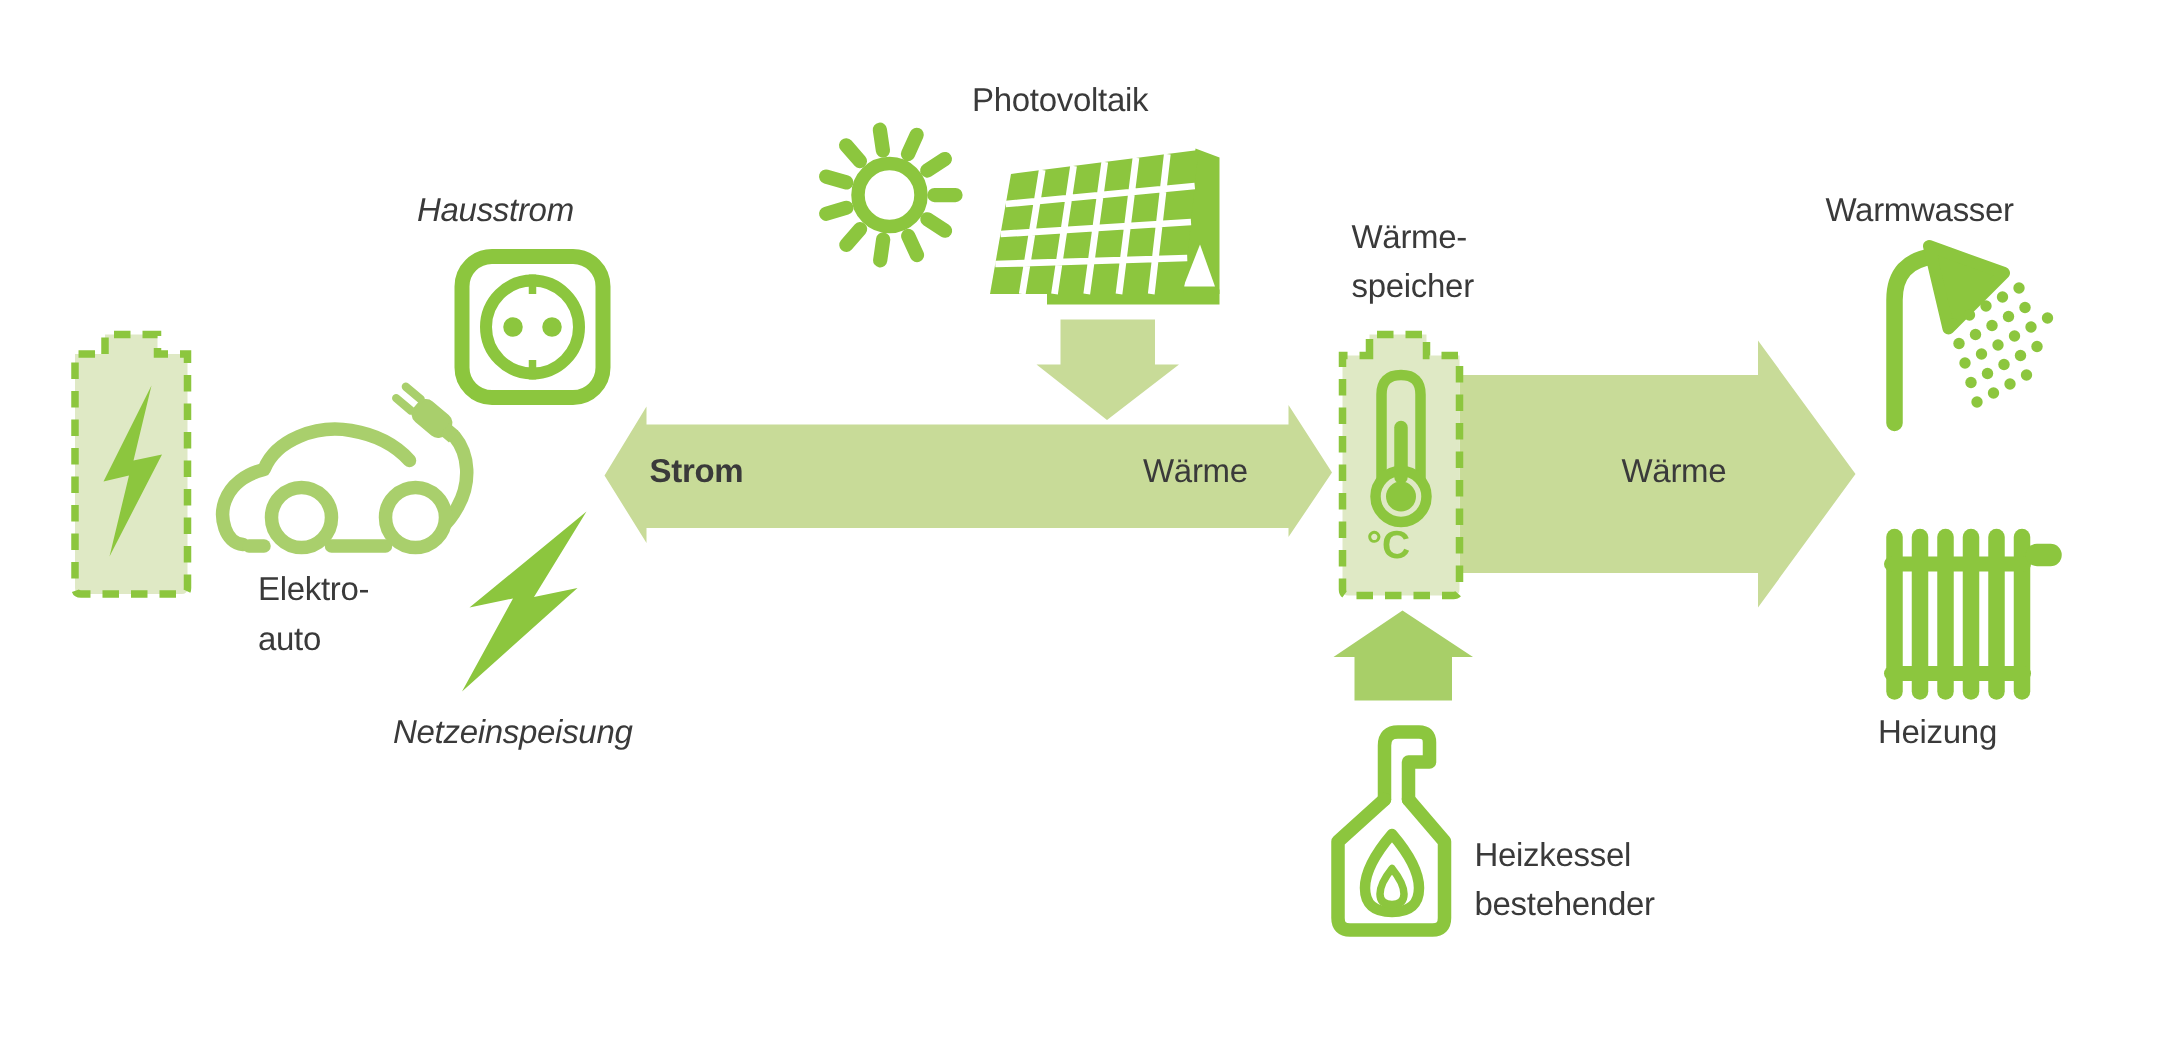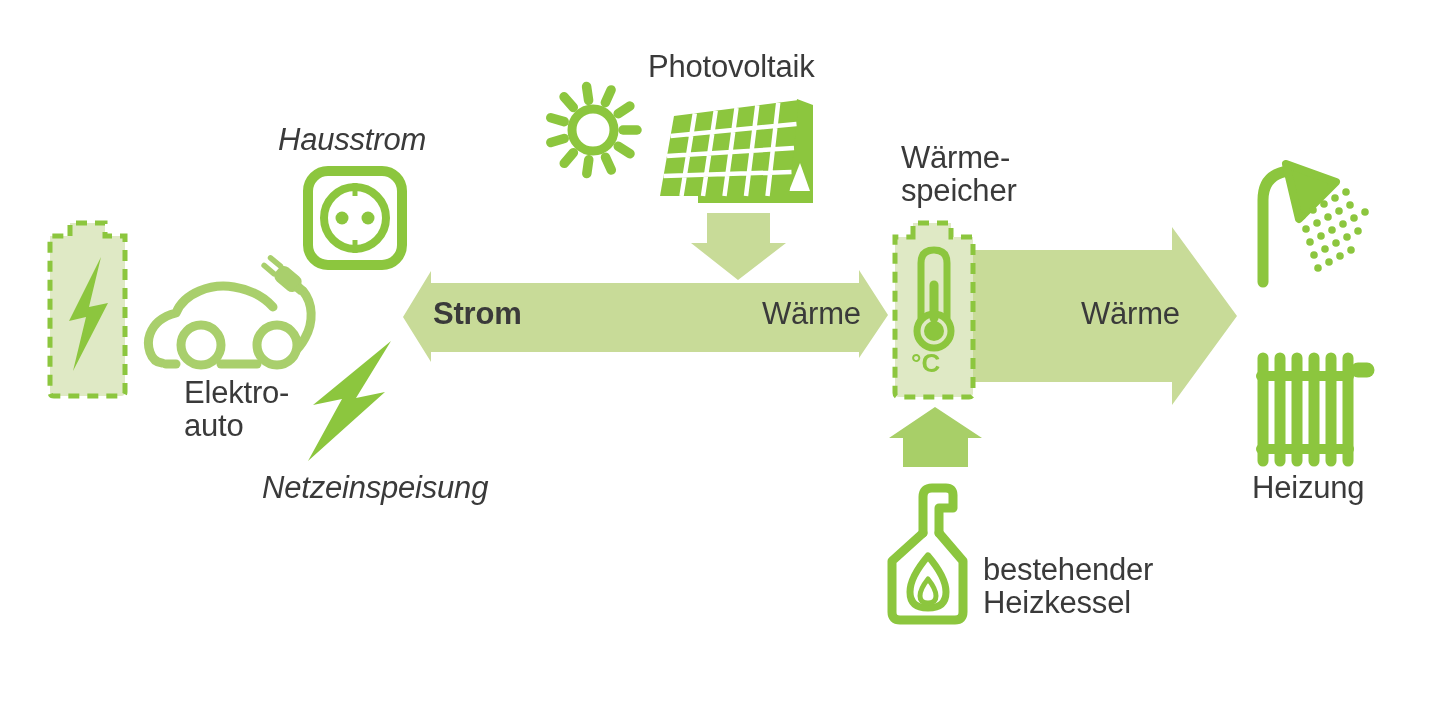--- a/index.html
+++ b/index.html
@@ -11,21 +11,21 @@
     --label-text:#3a3a3a;
     --background:#ffffff;
   }
   html,body{margin:0;padding:0;background:var(--background);}
   .canvas{
     position:relative;width:1440px;height:705px;background:var(--background);
     overflow:hidden;font-family:"Liberation Sans",sans-serif;
   }
   .canvas svg{position:absolute;left:0;top:0;}
   .label{
-    position:absolute;font-size:31px;line-height:33px;color:var(--label-text);
+    position:absolute;font-size:22px;line-height:33px;color:var(--label-text);
     white-space:nowrap;letter-spacing:-0.2px;
   }
   .label-celsius{
     position:absolute;font-size:26px;font-weight:bold;color:var(--icon-green);
     line-height:26px;
   }
 </style>
 </head>
 <body>
 
@@ -155,32 +155,33 @@
       <line x1="1358" y1="370" x2="1367" y2="370" stroke-width="15"></line>
     </g>
   </svg>
 
   <div class="label" style="left:278px;top:123px;font-style:italic;">Hausstrom</div>
   <div class="label" style="left:648px;top:50px;">Photovoltaik</div>
   <div class="label" style="left:901px;top:141px;">
     <div>Wärme-</div>
     <div>speicher</div>
   </div>
+  <div class="label" style="left:1217px;top:123px;">Warmwasser</div>
 
   <div class="label" style="left:433px;top:297px;font-weight:bold;">Strom</div>
   <div class="label" style="left:762px;top:297px;">Wärme</div>
   <div class="label" style="left:1081px;top:297px;">Wärme</div>
 
-  <div class="label" style="left:184px;top:376px;">
+  <div class="label" style="left:172px;top:376px;">
     <div>Elektro-</div>
     <div>auto</div>
   </div>
   <div class="label" style="left:262px;top:471px;font-style:italic;">Netzeinspeisung</div>
 
   <div class="label-celsius" style="left:911px;top:350px;">°C</div>
 
   <div class="label" style="left:983px;top:553px;">
+    <div>Heizkessel</div>
     <div>bestehender</div>
-    <div>Heizkessel</div>
   </div>
   <div class="label" style="left:1252px;top:471px;text-align:right;">Heizung</div>
 
 </div>
 
 </body></html>

